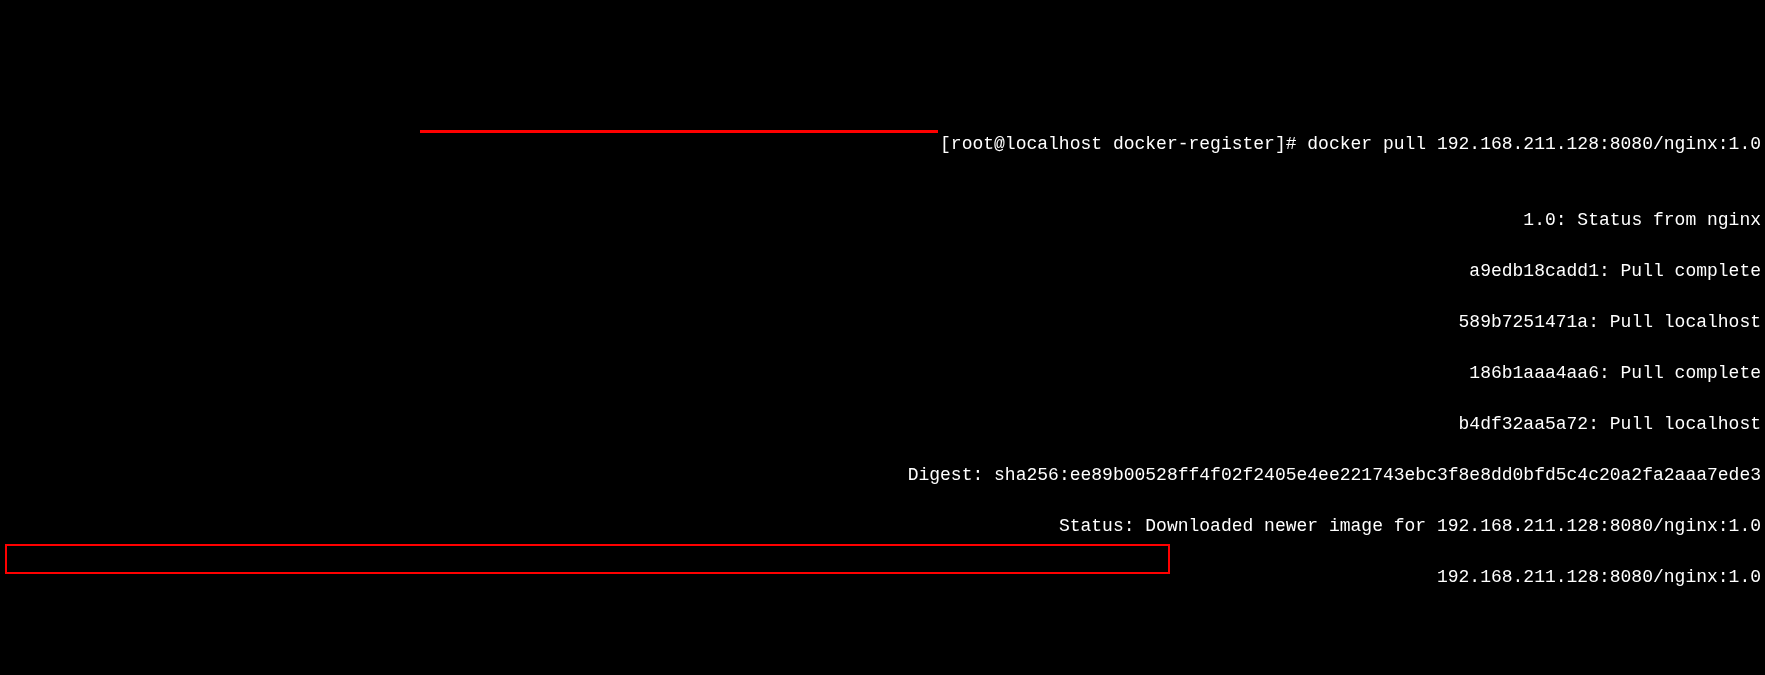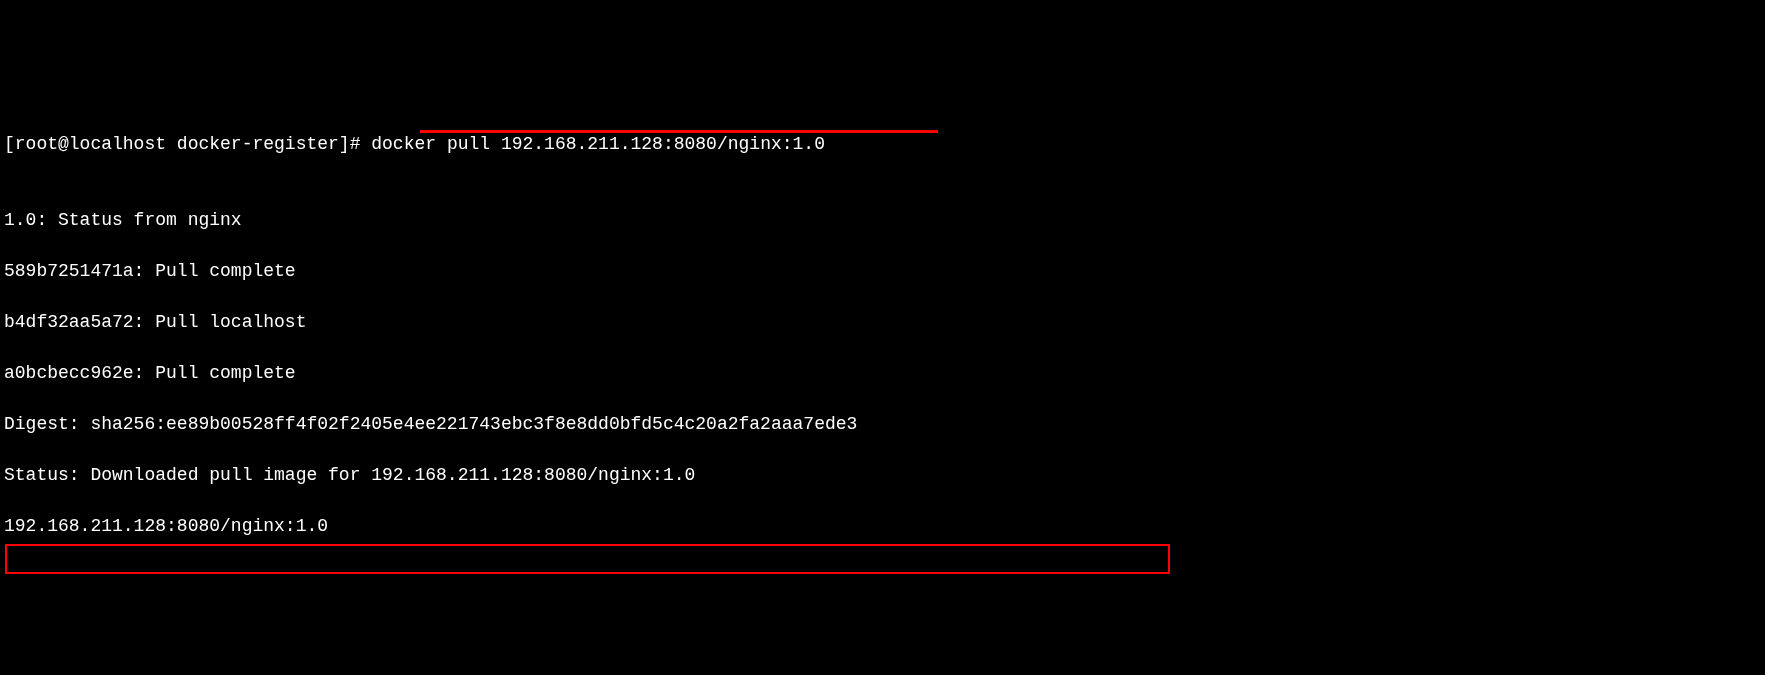--- a/index.html
+++ b/index.html
@@ -14,20 +14,21 @@
       font-size: 18px;
       line-height: 25.5px;
       padding: 4px;
       white-space: pre;
       width: 1765px;
       height: 675px;
       overflow: hidden;
     }
     .line {
       display: block;
+      text-align: right;
     }
     .underline-red {
       position: absolute;
       height: 3px;
       background-color: #ff0000;
     }
     .box-red {
       position: absolute;
       border: 2px solid #ff0000;
     }
@@ -37,25 +38,26 @@
   </style>
 </head>
 <body>
 
 
 
 <div class="terminal">
 <span class="line"><span>[root@localhost docker-register]# </span><span>docker pull 192.168.211.128:8080/nginx:1.0</span></span>
 <div class="underline-red" style="left: 416px; top: 24px; width: 518px;"></div>
 <span class="line">1.0: Status from nginx</span>
-<span class="line">589b7251471a: Pull complete</span>
+<span class="line">a9edb18cadd1: Pull complete</span>
+<span class="line">589b7251471a: Pull localhost</span>
+<span class="line">186b1aaa4aa6: Pull complete</span>
 <span class="line">b4df32aa5a72: Pull localhost</span>
-<span class="line">a0bcbecc962e: Pull complete</span>
 <span class="line">Digest: sha256:ee89b00528ff4f02f2405e4ee221743ebc3f8e8dd0bfd5c4c20a2fa2aaa7ede3</span>
-<span class="line">Status: Downloaded pull image for 192.168.211.128:8080/nginx:1.0</span>
+<span class="line">Status: Downloaded newer image for 192.168.211.128:8080/nginx:1.0</span>
 <span class="line">192.168.211.128:8080/nginx:1.0</span>
 
 
 
 
 
 
 
 <div class="box-red" style="left: 1px; top: 438px; width: 1165px; height: 30px;"></div>
 

